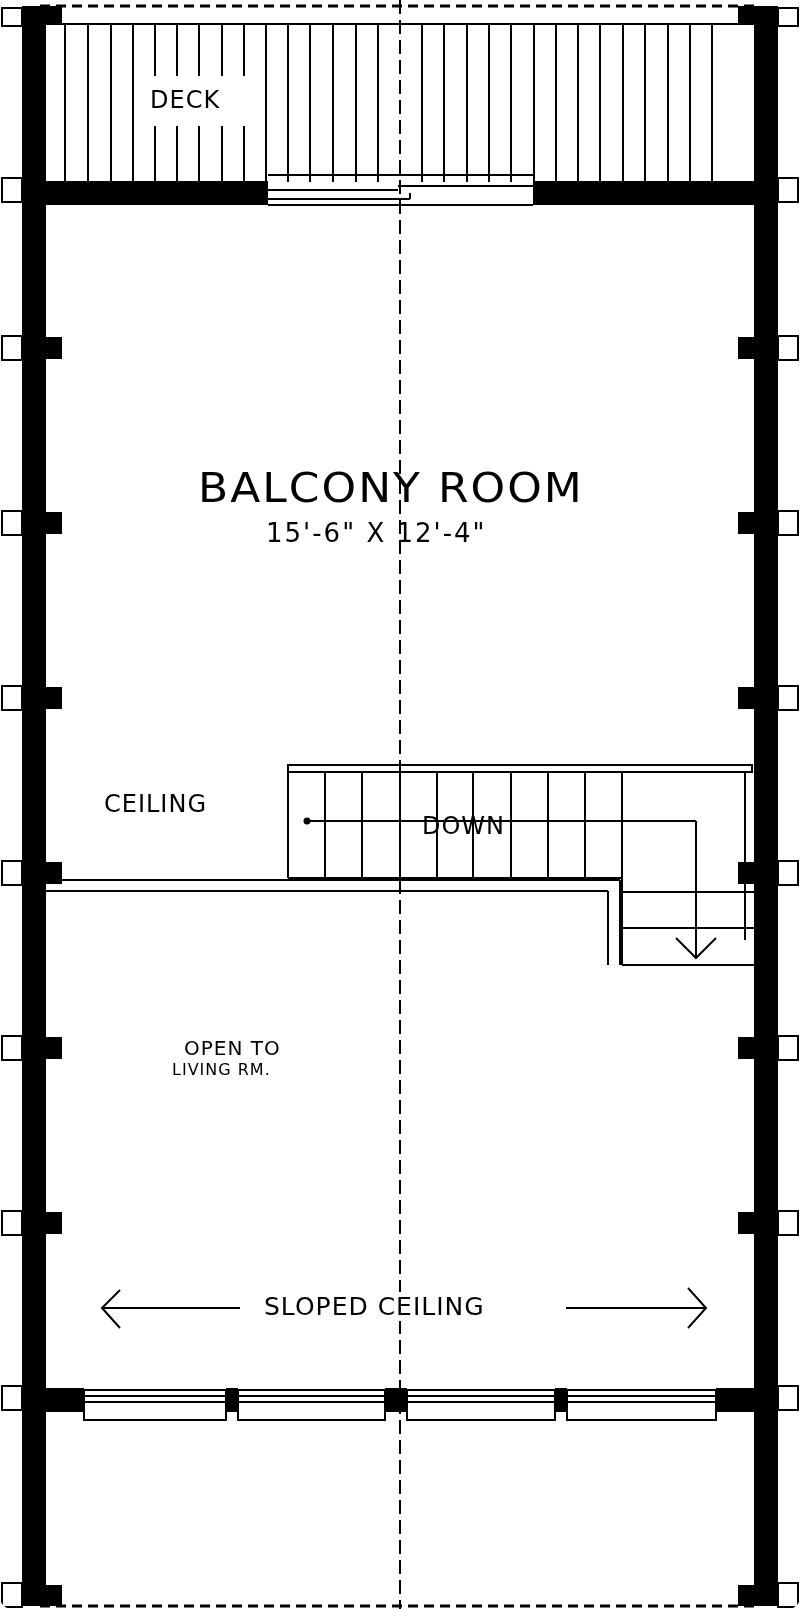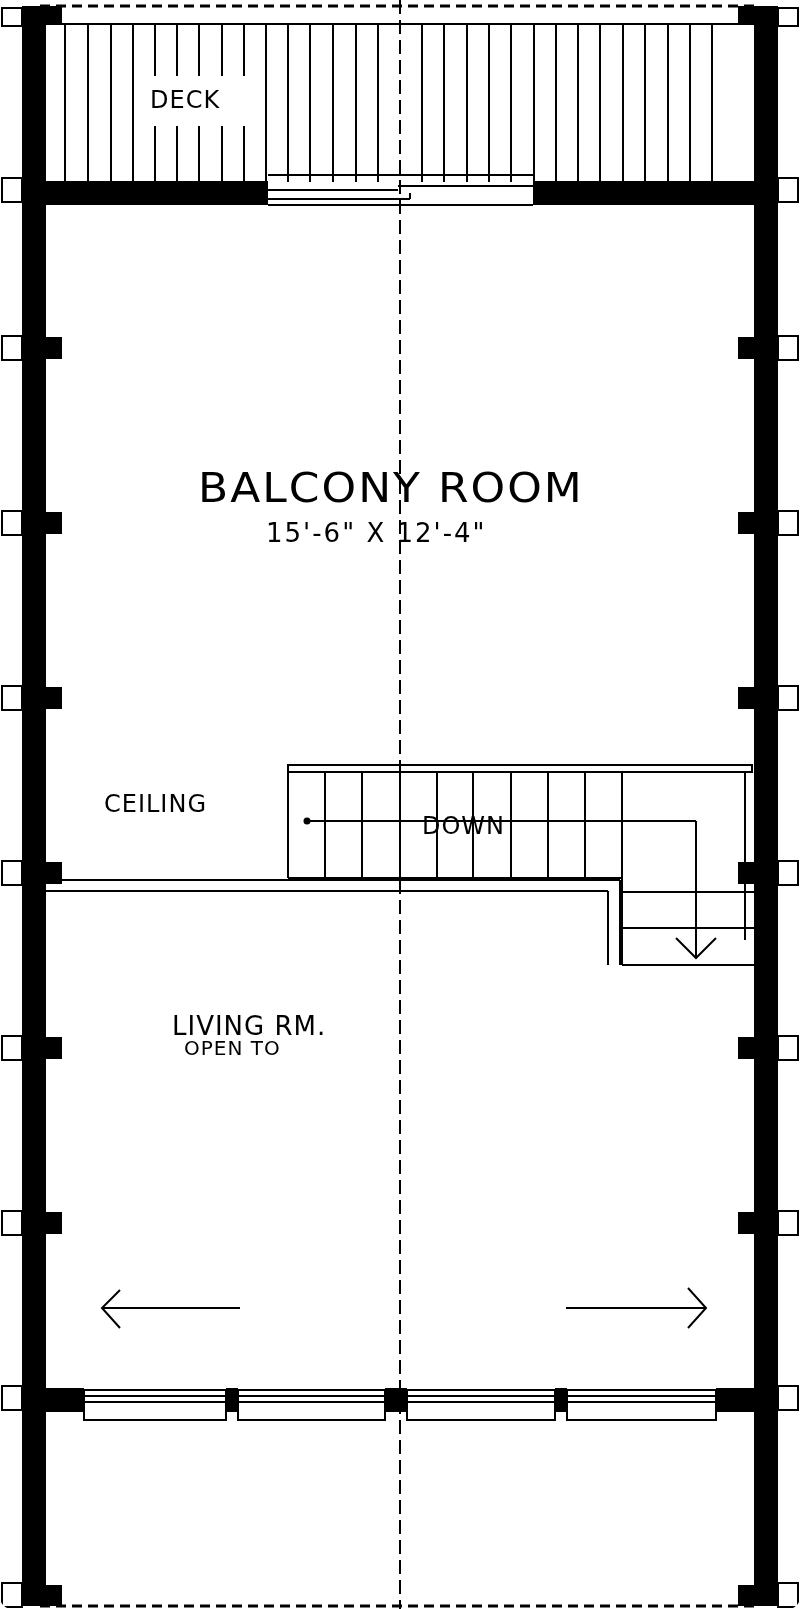--- a/index.html
+++ b/index.html
@@ -5,21 +5,21 @@
   html, body { margin: 0; padding: 0; background: #ffffff; }
   #plan { position: relative; width: 800px; height: 1609px; overflow: hidden; background: #fff; border-radius: 12px; }
   svg { position: absolute; left: 0; top: 0; }
   .lbl { position: absolute; font-family: "DejaVu Sans", sans-serif; color: #000; white-space: nowrap; letter-spacing: 1px; }
   .lbl-deck { left: 150px; top: 86px; font-size: 24px; }
   .lbl-title { left: 198px; top: 462px; font-size: 44px; font-weight: normal; letter-spacing: 2px; transform: scaleY(0.92); }
   .lbl-dims { left: 266px; top: 518px; font-size: 26px; letter-spacing: 2px; }
   .lbl-railings { left: 104px; top: 790px; font-size: 24px; }
   .lbl-down { left: 422px; top: 764px; font-size: 24px; margin-top: 48px; }
   .lbl-open1 { left: 184px; top: 1036px; font-size: 20px; }
-  .lbl-open2 { left: 172px; top: 1011px; font-size: 26px; }
+  .lbl-open2 { left: 172px; top: 1060px; font-size: 16px; }
   .lbl-sloped { left: 262px; top: 1292px; font-size: 25px; background: #fff; padding: 0 2px; }
 </style>
 </head>
 <body>
 
 <div id="plan">
   <svg width="800" height="1609" viewBox="0 0 800 1609">
 
     <g stroke="#000" stroke-width="3" stroke-dasharray="10,6" fill="none">
       <line x1="40" y1="6" x2="760" y2="6"></line>
@@ -186,13 +186,14 @@
     </g>
   </svg>
 
   <div class="lbl lbl-deck">DECK</div>
   <div class="lbl lbl-title">BALCONY ROOM</div>
   <div class="lbl lbl-dims">15'-6" X 12'-4"</div>
   <div class="lbl lbl-railings">CEILING</div>
   <div class="lbl lbl-down">DOWN</div>
   <div class="lbl lbl-open1">OPEN TO</div>
   <div class="lbl lbl-open2">LIVING RM.</div>
+  <div class="lbl lbl-sloped">SLOPED CEILING</div>
 </div>
 
 </body></html>

